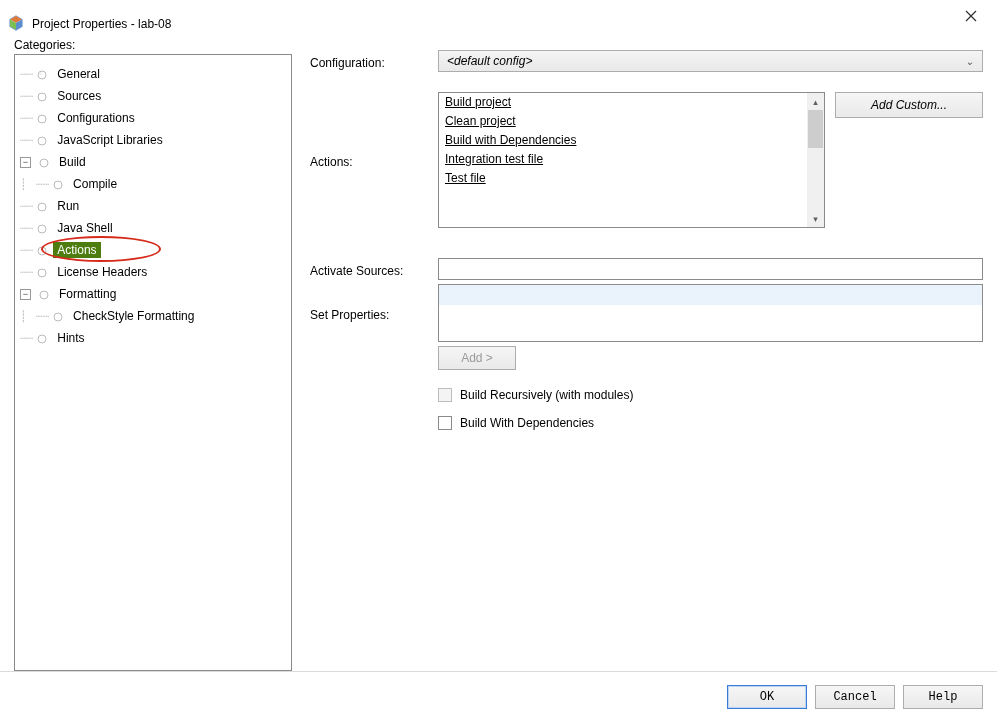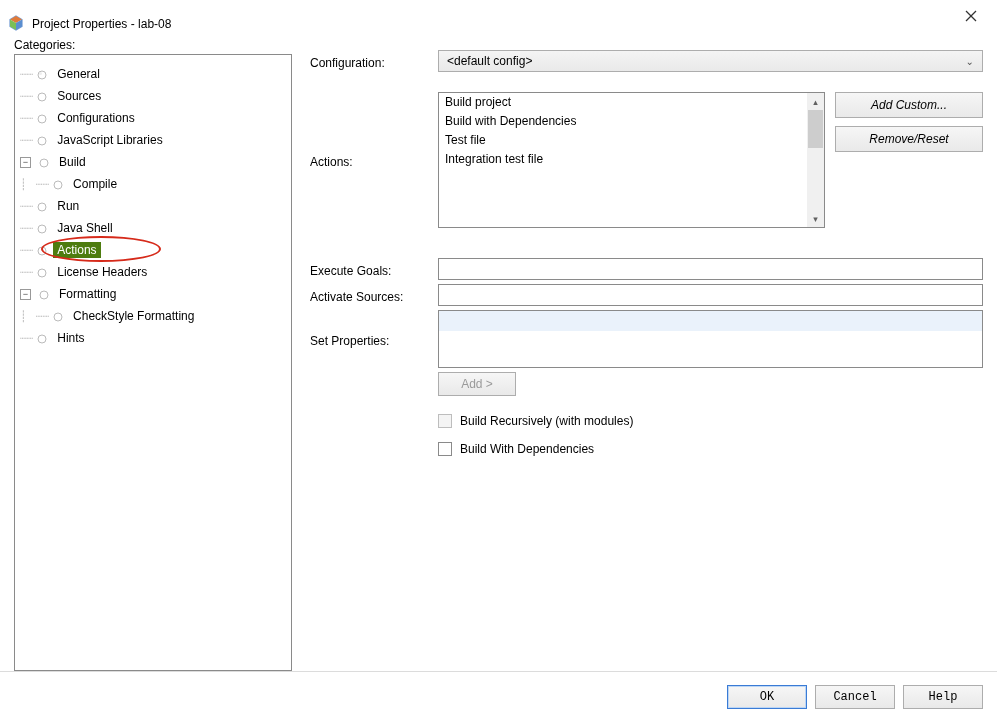--- a/index.html
+++ b/index.html
@@ -123,20 +123,21 @@
     width: 128px;
     padding-top: 4px;
   }
   .config-select {
     flex: 1;
     height: 22px;
     border: 1px solid #adadad;
     background: linear-gradient(#f4f4f4,#e9e9e9);
     display: flex; align-items: center;
     padding: 0 8px;
+    font-style: italic;
   }
   .config-select .chev {
     margin-left: auto;
     font-size: 10px;
     color: #555;
   }
 
   .actions-list-wrap {
     flex: 1;
     display: flex;
@@ -151,20 +152,21 @@
     display: flex;
   }
   .actions-list {
     flex: 1;
     overflow: hidden;
     padding: 0px 0;
   }
   .actions-item {
     padding: 2px 6px;
     height: 19px;
+    text-decoration: underline;
   }
   .vscrollbar {
     width: 17px;
     background: #f0f0f0;
     display: flex; flex-direction: column;
     align-items: center;
   }
   .vscrollbar .arrow {
     height: 17px; width: 17px;
     display: flex; align-items: center; justify-content: center;
@@ -398,44 +400,40 @@
           <span class="chev">⌄</span>
         </div>
       </div>
 
       <div class="form-row" style="margin-top:16px;">
         <div class="form-label">Actions:</div>
         <div class="actions-list-wrap">
           <div class="actions-list-outer">
             <div class="actions-list">
               <div class="actions-item">Build project</div>
+              <div class="actions-item">Clean project</div>
               <div class="actions-item">Build with Dependencies</div>
+              <div class="actions-item">Integration test file</div>
               <div class="actions-item">Test file</div>
-              <div class="actions-item">Integration test file</div>
             </div>
             <div class="vscrollbar">
               <div class="arrow">▴</div>
               <div class="thumb"></div>
               <div style="flex:1"></div>
               <div class="arrow">▾</div>
             </div>
           </div>
           <div class="side-buttons">
             <div class="btn">Add Custom...</div>
-            <div class="btn">Remove/Reset</div>
           </div>
         </div>
       </div>
 
       <div style="height:26px"></div>
 
-      <div class="form-row">
-        <div class="form-label">Execute Goals:</div>
-        <div class="text-input"></div>
-      </div>
 
       <div class="form-row">
         <div class="form-label">Activate Sources:</div>
         <div class="text-input"></div>
       </div>
 
       <div class="form-row">
         <div class="form-label">Set Properties:</div>
         <div class="set-props-area">
           <div class="bluebar"></div>

